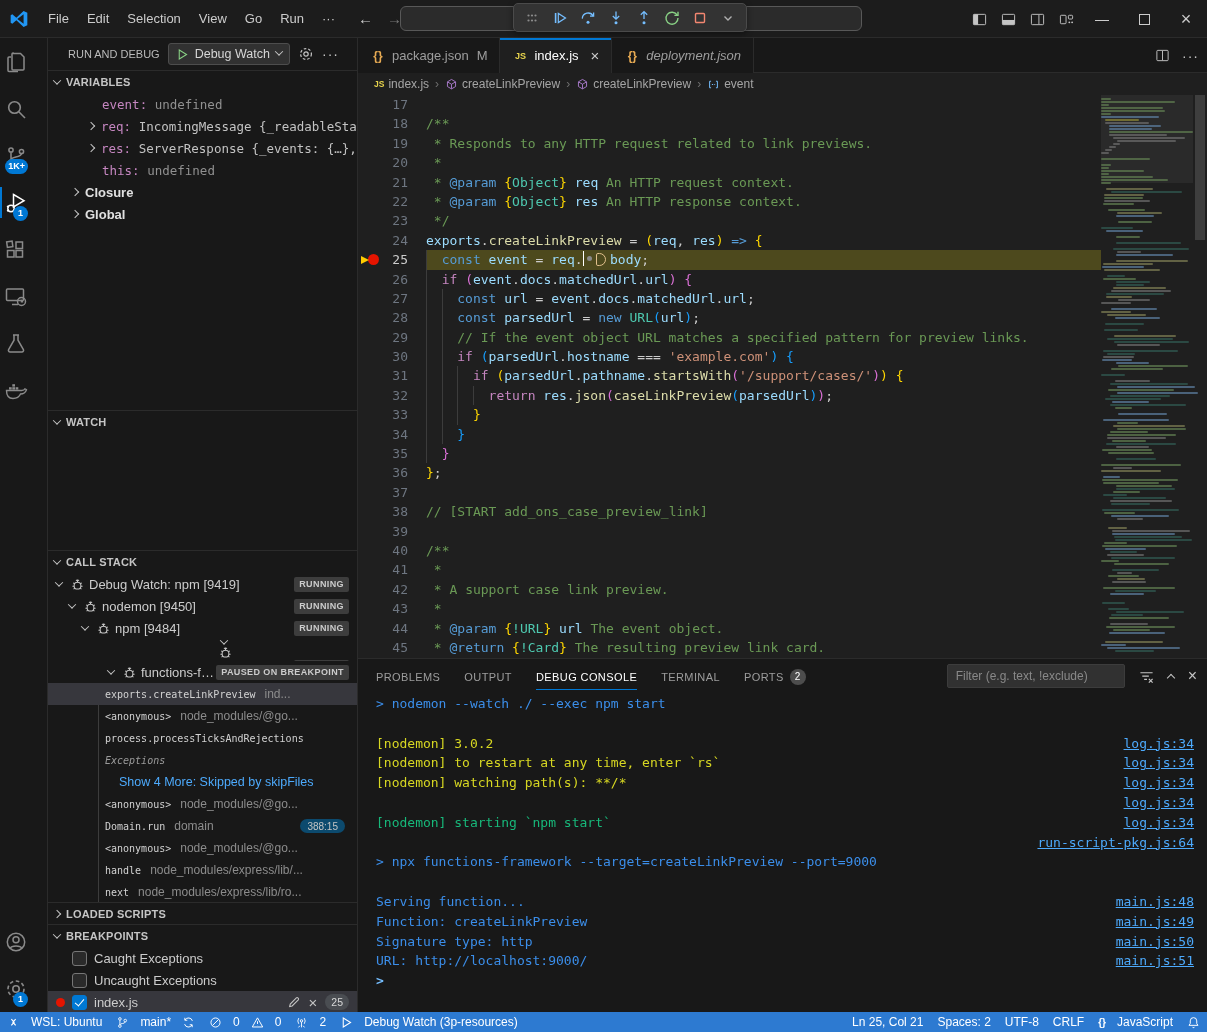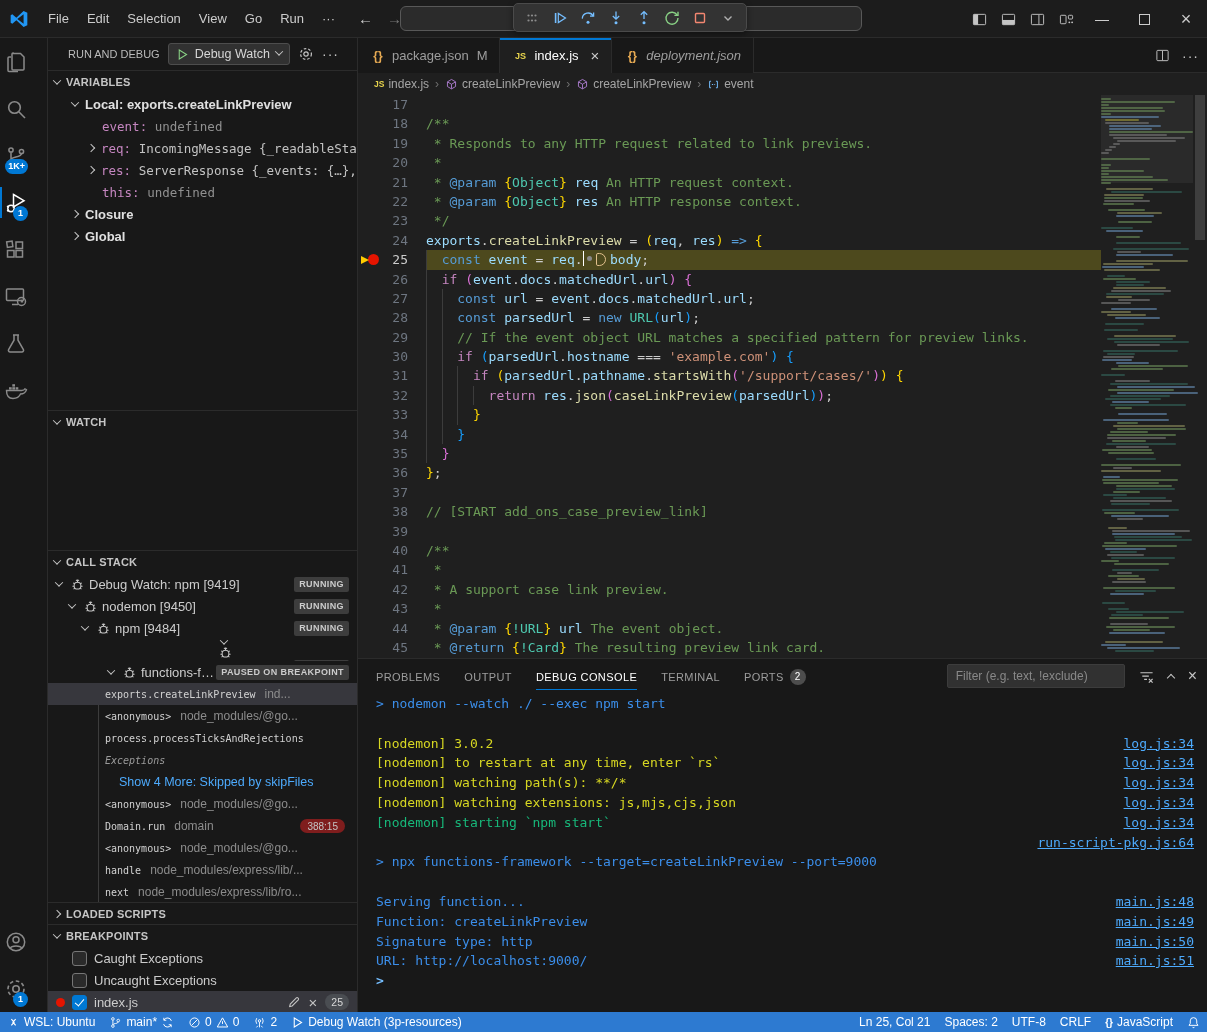--- a/index.html
+++ b/index.html
@@ -71,21 +71,21 @@
   .sess-label { overflow:hidden; text-overflow:ellipsis; white-space:nowrap; }
   .bug-ic { width:15px; height:15px; color:#c5c5c5; flex:none; margin:0 4px 0 3px; }
   .frames { position:relative; }
   .frames::before { content:''; position:absolute; left:50px; top:0; bottom:0; width:1px; background:#3c3c3c; }
   .frame-row { padding-left:57px; position:relative; }
   .frame-row.selected { background:#37373d; }
   .frame-name { font-size:10px; color:#d2d2d2; }
   .frame-name.italic { font-style:italic; color:#9a9a9a; }
   .frame-path { margin-left:9px; font-size:12px; color:#8c8c8c; overflow:hidden; text-overflow:ellipsis; }
   .frame-link { color:#4daafc; font-size:12.5px; padding-left:14px; }
-  .frame-pill { position:absolute; right:12px; background:#7f1d1d; color:#c4c4c4; font-size:10px;
+  .frame-pill { position:absolute; right:12px; background:#0c4a6e; color:#c4c4c4; font-size:10px;
     border-radius:8px; padding:1.5px 7px; }
 
   .checkbox { width:15px; height:15px; border:1px solid #767676; border-radius:3px; background:#2a2a2a; flex:none; }
   .checkbox.checked { background:#0078d4; border-color:#0078d4; position:relative; }
   .checkbox.checked::after { content:''; position:absolute; left:4px; top:1px; width:4px; height:8px;
     border-right:1.6px solid #fff; border-bottom:1.6px solid #fff; transform:rotate(40deg); }
   .bp-row.selected { background:#37373d; }
   .bp-dot { width:9px; height:9px; border-radius:50%; background:#e51400; flex:none; }
   .bp-actions { margin-left:auto; margin-right:8px; display:flex; align-items:center; gap:8px; }
   .bp-actions .icon { width:14px; height:14px; color:#c5c5c5; }
@@ -156,21 +156,21 @@
   .panel-right .icon { width:15px; height:15px; color:#c5c5c5; }
   .console { position:absolute; top:35px; left:0; right:0; bottom:0; overflow:hidden; }
   .con-row { position:relative; height:19.8px; line-height:19.8px; padding-left:18px;
     font-family:"DejaVu Sans Mono",monospace; font-size:13px; white-space:pre; }
   .con-blue{color:#3b8eea} .con-yellow{color:#d7d722} .con-green{color:#17b87a}
   .con-link { position:absolute; right:13px; color:#4daafc; text-decoration:underline; }
   .con-prompt { color:#75beff; font-weight:bold; }
 
   
   .statusbar { height:20px; background:#2d7ad1; display:flex; align-items:center; color:#ffffff; font-size:12px; }
-  .sb-item { height:20px; display:flex; align-items:center; gap:4px; padding:0 7px; white-space:nowrap; }
+  .sb-item { height:20px; display:flex; align-items:center; gap:11px; padding:0 7px; white-space:nowrap; }
   .sb-item .icon { width:13px; height:13px; color:#ffffff; }
   .sb-spacer { flex:1; }
   .sb-braces { font-size:10px; font-weight:bold; }
 </style>
 </head>
 <body>
 
 <div class="titlebar">
   <span class="icon vscode-logo">
     <svg viewBox="0 0 24 24">
@@ -426,24 +426,20 @@
           </svg>
         </span>
       <span class="ellipsis-txt">···</span>
     </div>
     <div class="section" style="height:340px;">
       <div class="sec-head">
           <span class="chev down"></span>
           <span>VARIABLES</span>
         </div>
       <div>
-          <div class="row22 var-row" style="padding-left:24px;">
-            <span class="chev down" style="margin-right:7px;"></span>
-            <span class="scope-label">Local: exports.createLinkPreview</span>
-          </div>
           <div class="row22 var-row" style="padding-left:54px;">
             <span class="mono"><span class="var-name">event:</span> <span class="var-val muted">undefined</span></span>
           </div>
           <div class="row22 var-row" style="padding-left:40px;">
             <span class="chev right" style="margin-right:7px;"></span>
             <span class="mono"><span class="var-name">req:</span> <span class="var-val">IncomingMessage {_readableState:…</span></span>
           </div>
           <div class="row22 var-row" style="padding-left:40px;">
             <span class="chev right" style="margin-right:7px;"></span>
             <span class="mono"><span class="var-name">res:</span> <span class="var-val">ServerResponse {_events: {…}, _e…</span></span>
@@ -1038,21 +1034,21 @@
           </span>
         <span class="chev" style="transform:rotate(-135deg);margin-top:3px;"></span>
         <span style="font-size:16px;color:#c5c5c5;">×</span>
       </div>
       <div class="console">
           <div class="con-row"><span class="con-blue">&gt; nodemon --watch ./ --exec npm start</span></div>
           <div class="con-row"><span class="">&nbsp;</span></div>
           <div class="con-row"><span class="con-yellow">[nodemon] 3.0.2</span><span class="con-link">log.js:34</span></div>
           <div class="con-row"><span class="con-yellow">[nodemon] to restart at any time, enter `rs`</span><span class="con-link">log.js:34</span></div>
           <div class="con-row"><span class="con-yellow">[nodemon] watching path(s): **/*</span><span class="con-link">log.js:34</span></div>
-          <div class="con-row"><span class="con-yellow">[nodemon] watching extensions: js,mjs,cjs,json</span><span class="con-link">log.js:34</span></div>
+          <div class="con-row"><span class="con-link">log.js:34</span></div>
           <div class="con-row"><span class="con-green">[nodemon] starting `npm start`</span><span class="con-link">log.js:34</span></div>
           <div class="con-row"><span class="">&nbsp;</span><span class="con-link">run-script-pkg.js:64</span></div>
           <div class="con-row"><span class="con-blue">&gt; npx functions-framework --target=createLinkPreview --port=9000</span></div>
           <div class="con-row"><span class="">&nbsp;</span></div>
           <div class="con-row"><span class="con-blue">Serving function...</span><span class="con-link">main.js:48</span></div>
           <div class="con-row"><span class="con-blue">Function: createLinkPreview</span><span class="con-link">main.js:49</span></div>
           <div class="con-row"><span class="con-blue">Signature type: http</span><span class="con-link">main.js:50</span></div>
           <div class="con-row"><span class="con-blue">URL: http://localhost:9000/</span><span class="con-link">main.js:51</span></div>
           <div class="con-row"><span class="con-prompt">&gt;</span></div>
         </div>

